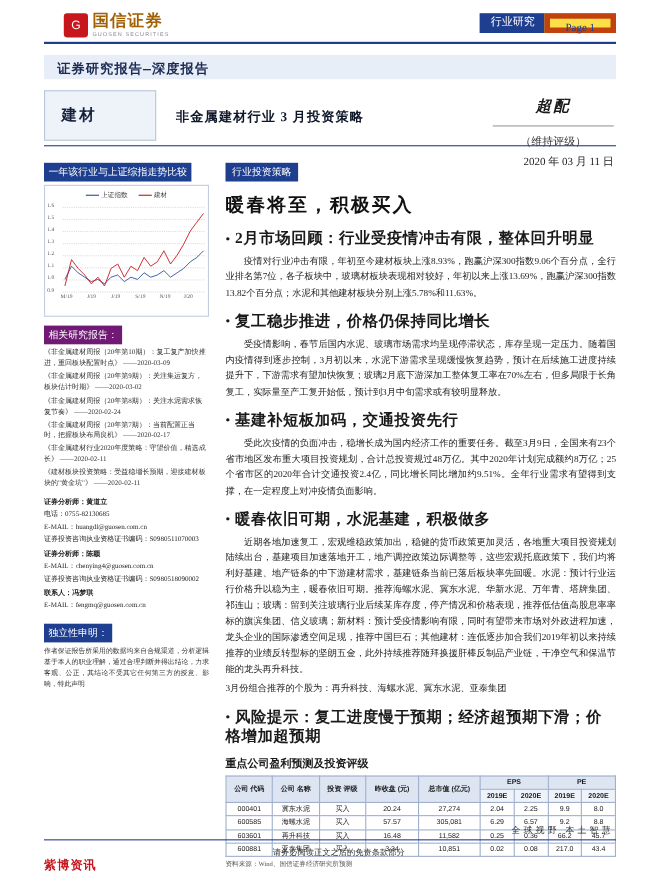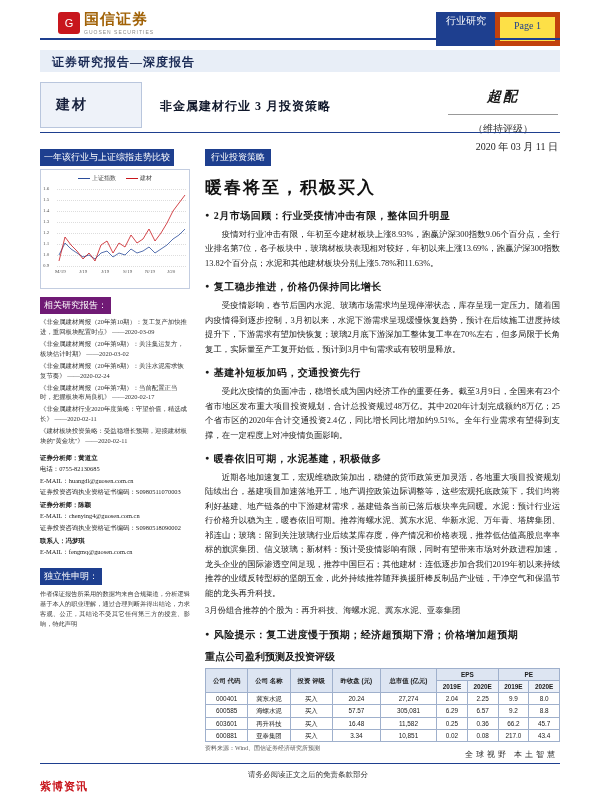--- a/index.html
+++ b/index.html
@@ -14,27 +14,27 @@
   .page{position:relative;width:600px;height:800px;}
 
   
   .hdr{position:absolute;left:0;top:0;width:600px;height:42px;}
   .hdr-line{position:absolute;left:40px;top:38px;width:520px;height:2px;background:#1e3f8f;}
   .logo-wrap{position:absolute;left:58px;top:10px;display:flex;align-items:center;gap:4px;}
   .logo-mark{width:22px;height:22px;background:#c8161d;border-radius:3px;color:#fff;
     font-size:11px;line-height:22px;text-align:center;font-family:"Liberation Sans",sans-serif;}
   .logo-cn{font-size:15px;font-weight:bold;color:#a16207;font-family:"Liberation Sans",sans-serif;letter-spacing:1px;}
   .logo-en{font-size:5px;color:#888;letter-spacing:1px;font-family:"Liberation Sans",sans-serif;}
-  .hdr-right{position:absolute;right:40px;top:12px;display:flex;align-items:stretch;height:34px;font-size:10px;}
+  .hdr-right{position:absolute;right:40px;top:12px;display:flex;align-items:stretch;height:18px;font-size:10px;}
   .hdr-tag{background:#1e3f8f;color:#fff;padding:2px 10px;line-height:14px;}
   .hdr-page{border:5px solid #c2410c;color:#1e3f8f;padding:2px 14px;line-height:14px;margin-left:-1px;background:#fde047;}
 
   
   .band{position:absolute;left:40px;top:50px;width:520px;height:22px;background:#e8eef7;}
-  .band-txt{position:absolute;left:52px;top:54px;font-size:12px;font-weight:bold;color:#1a2a55;letter-spacing:1px;}
+  .band-txt{position:absolute;left:52px;top:54px;font-size:12px;font-weight:bold;color:#1a2a55;letter-spacing:1px;font-family:Liberation Mono, monospace;}
 
   
   .ind-box{position:absolute;left:40px;top:82px;width:100px;height:44px;border:1px solid #b9c6dd;background:#eef2f9;}
   .ind-txt{position:absolute;left:56px;top:96px;font-size:14px;font-weight:bold;letter-spacing:2px;color:#16203c;}
   .main-title{position:absolute;left:160px;top:98px;font-size:12px;font-weight:bold;letter-spacing:1px;color:#0f172a;}
   .rating{position:absolute;right:42px;top:88px;width:110px;text-align:center;}
   .rating-main{font-size:14px;font-weight:bold;letter-spacing:2px;font-style:italic;}
   .rating-sub{font-size:10px;color:#333;margin-top:4px;}
   .rating-line{position:absolute;right:42px;top:114px;width:110px;border-bottom:1px solid #999;}
   .date{position:absolute;right:42px;top:140px;font-size:10px;color:#222;}
@@ -59,21 +59,21 @@
   .an-box{margin-top:7px;font-size:6.4px;line-height:1.6;color:#222;}
   .an-box p{margin:0 0 1px;}
 
   .disc-h{font-size:9px;background:#1e3f8f;color:#fff;padding:2px 4px;display:inline-block;margin:10px 0 4px;}
   .disc{font-size:6.2px;line-height:1.6;color:#333;text-align:justify;}
 
   
   .rcol{position:absolute;left:205px;top:146px;width:355px;}
   .tagline{background:#1e3f8f;color:#fff;font-size:9px;padding:2px 6px;display:inline-block;}
   .big-title{font-size:17px;font-weight:bold;letter-spacing:2px;margin:10px 0 10px;color:#111;}
-  .bullet{font-size:10px;font-weight:bold;margin:9px 0 5px;letter-spacing:.5px;}
+  .bullet{font-size:14px;font-weight:bold;margin:9px 0 5px;letter-spacing:.5px;}
   .bullet:before{content:"\25CF";font-size:7px;margin-right:4px;position:relative;top:-2px;}
   .para{font-size:8.4px;line-height:1.72;text-align:justify;color:#222;margin:0 0 3px;text-indent:2em;}
   .para.noind{text-indent:0;}
 
   
   .tbl-h{font-size:10px;font-weight:bold;margin:8px 0 4px;}
   table{border-collapse:collapse;width:355px;font-size:6.4px;font-family:"Liberation Sans",sans-serif;}
   th,td{border:1px solid #9fb0cc;padding:1px 2px;text-align:center;line-height:1.45;}
   thead tr:first-child th{background:#dde5f2;font-weight:bold;}
   thead tr:nth-child(2) th{background:#eef2f9;font-weight:bold;}

